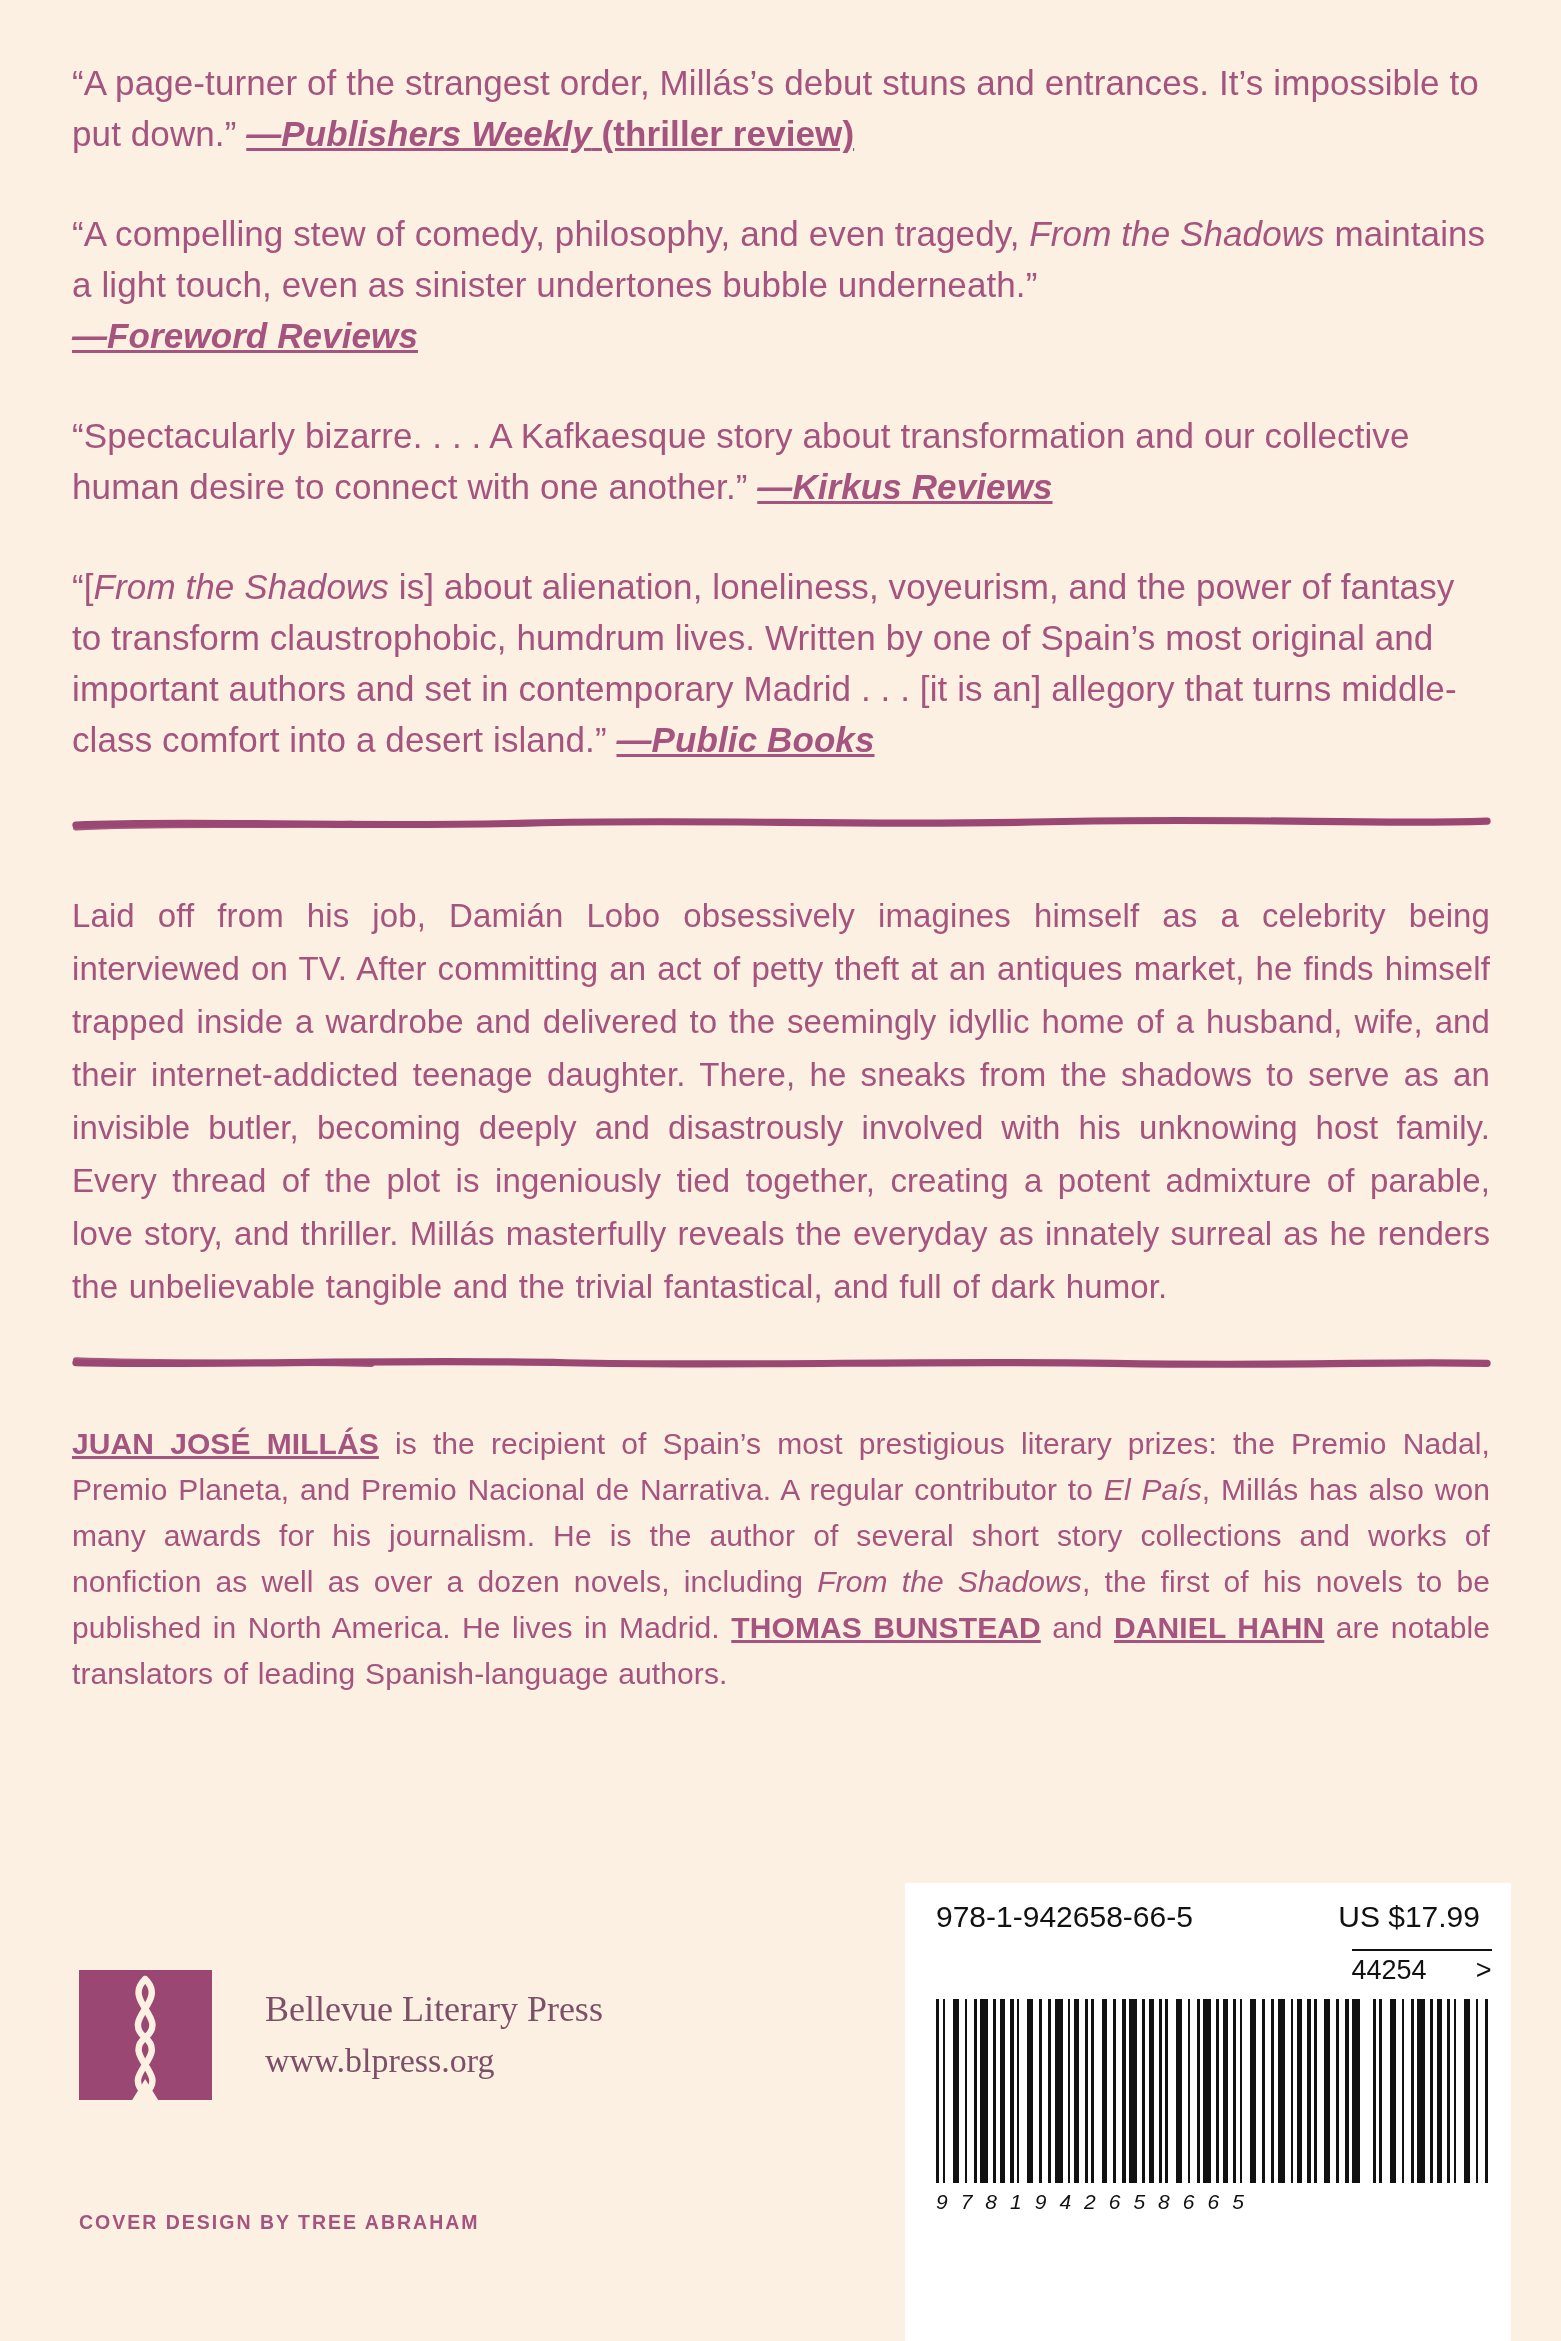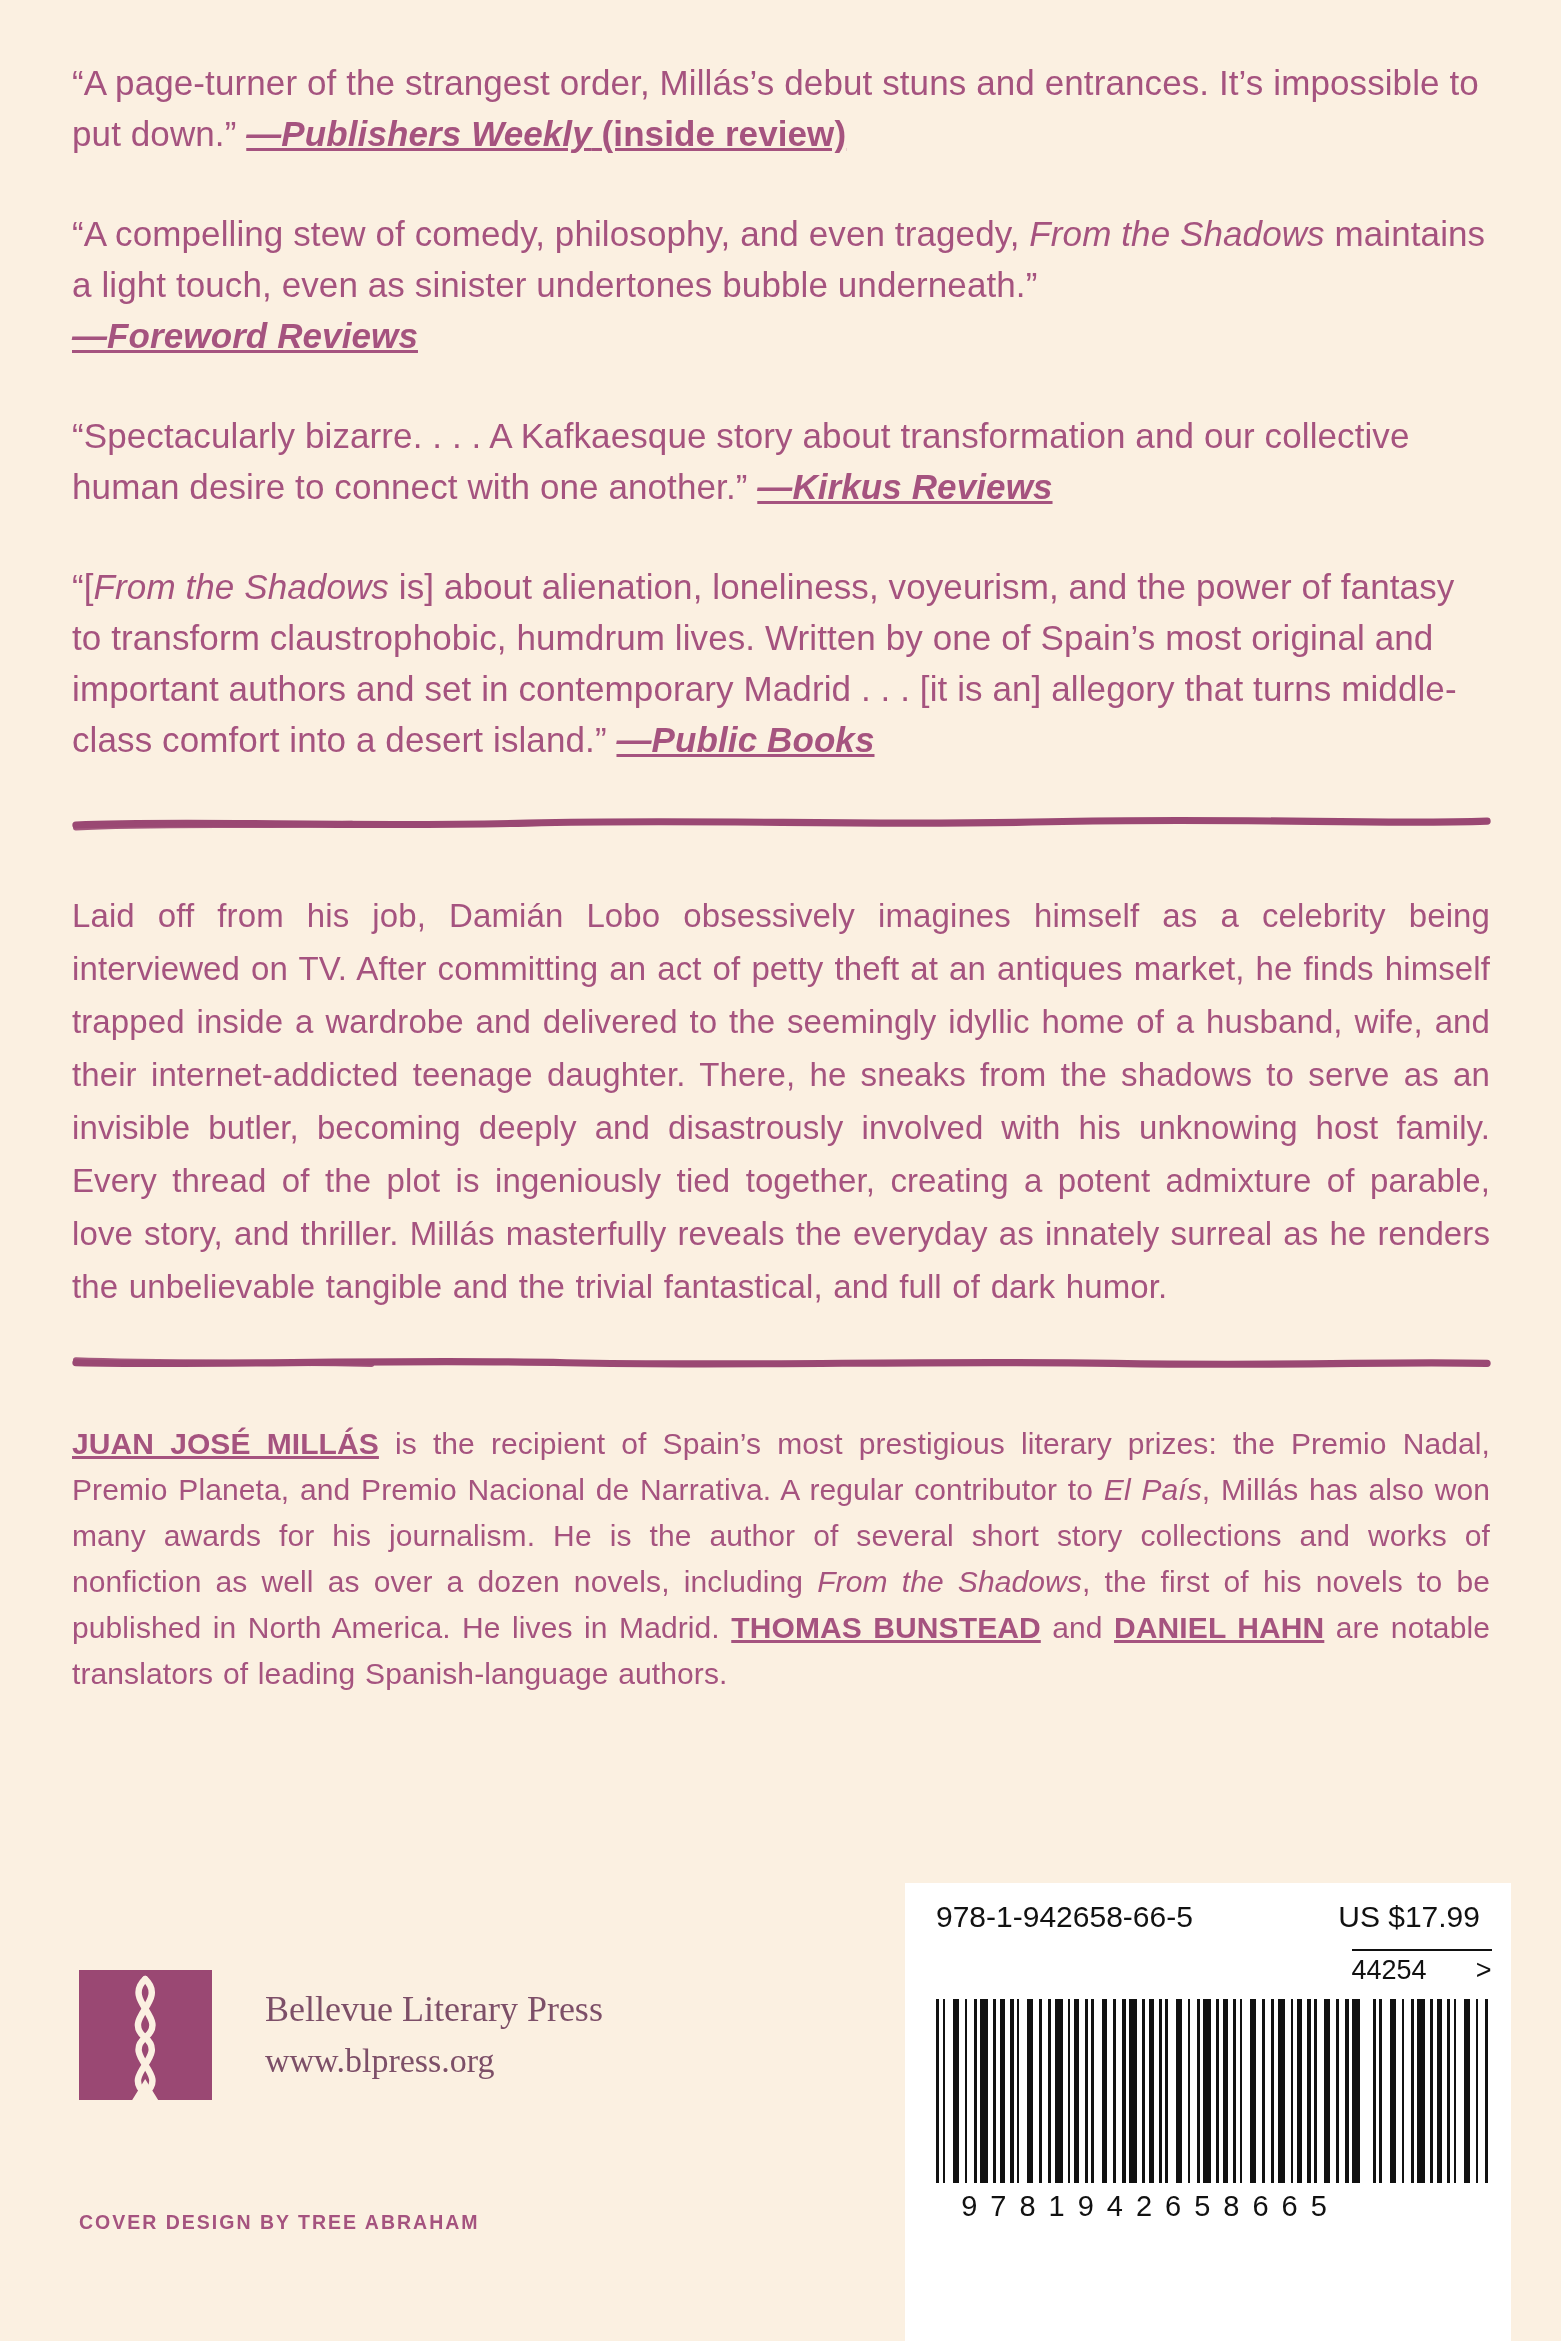--- a/index.html
+++ b/index.html
@@ -103,42 +103,42 @@
     display:flex;
     justify-content:space-between;
     align-items:stretch;
   }
   .bars{display:flex;align-items:stretch;height:100%;}
   .bars i{display:block;height:100%;background:var(--ink);}
   .bc-number{
     position:absolute;
     left:31px;top:307px;
     width:429px;
-    font-size:29px;
+    font-size:21px;
     letter-spacing:13px;
-    text-align:center;
     white-space:nowrap;
+    font-style:italic;
   }
 
   .credit{
     position:absolute;
     left:79px;top:2211px;
     font-size:19.5px;
     font-weight:bold;
     letter-spacing:2px;
     color:var(--accent);
   }
 </style>
 </head>
 <body>
 
 <div class="cover">
 
   <section>
-    <p class="quote"><span>“A page-turner of the strangest order, Millás’s debut stuns and entrances. It’s impossible to put down.” </span><span class="b i">—Publishers Weekly</span><span class="b"> (inside review)</span></p>
+    <p class="quote"><span>“A page-turner of the strangest order, Millás’s debut stuns and entrances. It’s impossible to put down.” </span><span class="b i">—Publishers Weekly</span><span class="b"> (thriller review)</span></p>
     <p class="quote"><span>“A compelling stew of comedy, philosophy, and even tragedy, </span><span class="i">From the Shadows</span><span> maintains a light touch, even as sinister undertones bubble underneath.”
 </span><span class="b i">—Foreword Reviews</span></p>
     <p class="quote"><span>“Spectacularly bizarre. . . . A Kafkaesque story about transformation and our collective human desire to connect with one another.” </span><span class="b i">—Kirkus Reviews</span></p>
     <p class="quote"><span>“[</span><span class="i">From the Shadows</span><span> is] about alienation, loneliness, voyeurism, and the power of fantasy to transform claustrophobic, humdrum lives. Written by one of Spain’s most original and important authors and set in contemporary Madrid . . . [it is an] allegory that turns middle-class comfort into a desert island.” </span><span class="b i">—Public Books</span></p>
   </section>
 
   <svg class="divider" viewBox="0 0 2180 30" preserveAspectRatio="none" aria-hidden="true">
     <path d="M6 17 C 180 9, 420 21, 700 14 S 1200 19, 1500 12 S 2000 17, 2174 11" fill="none" stroke="var(--accent-deep)" stroke-width="11" stroke-linecap="round"></path>
     <path d="M6 21 C 120 15, 260 19, 430 15" fill="none" stroke="var(--accent-deep)" stroke-width="9" stroke-linecap="round" opacity="0.9"></path>
   </svg>

